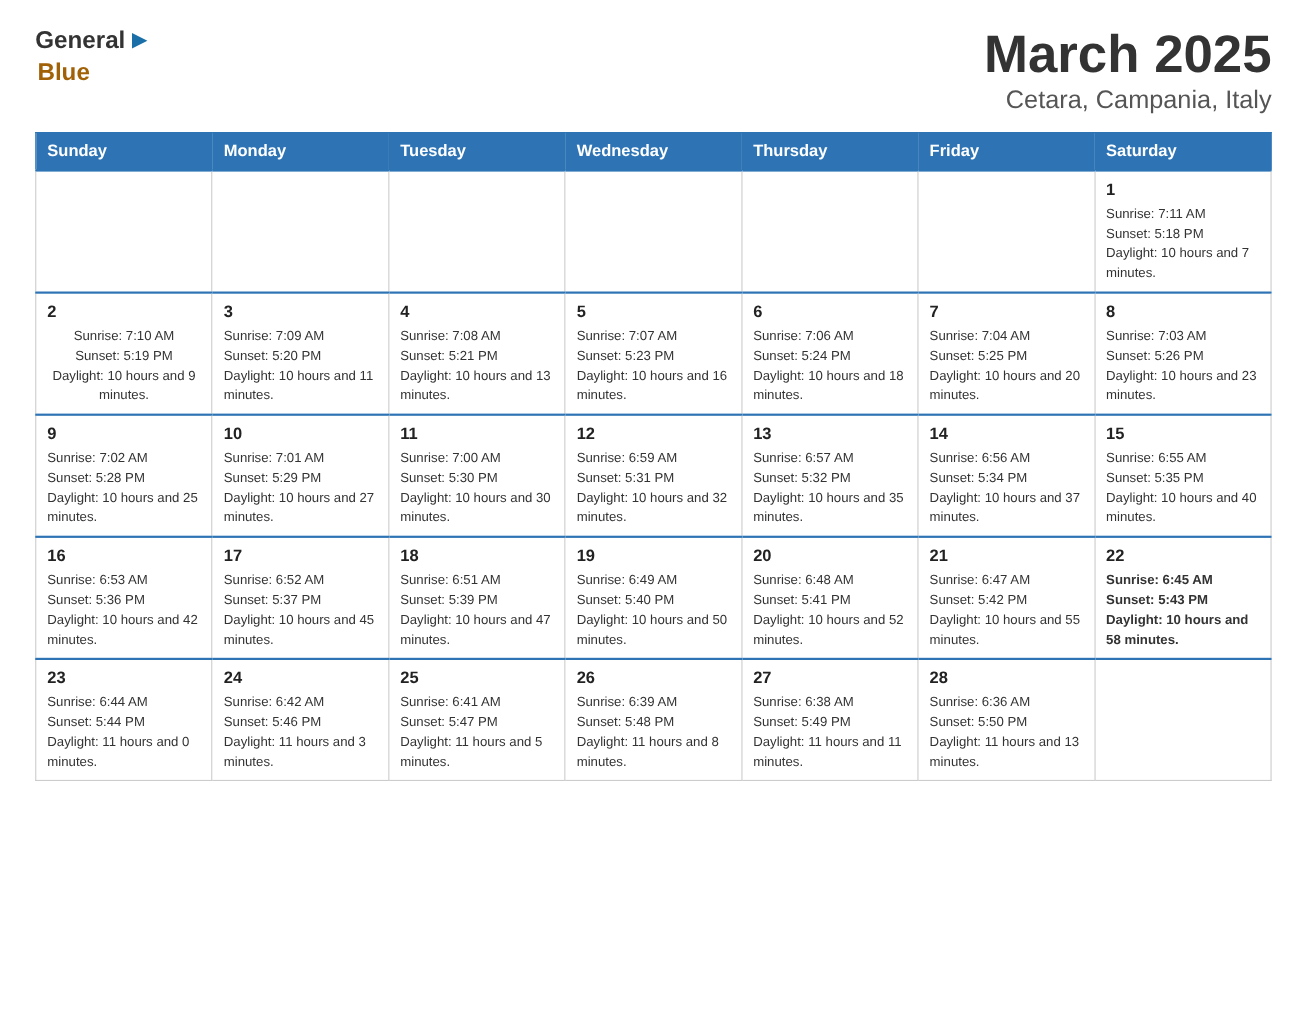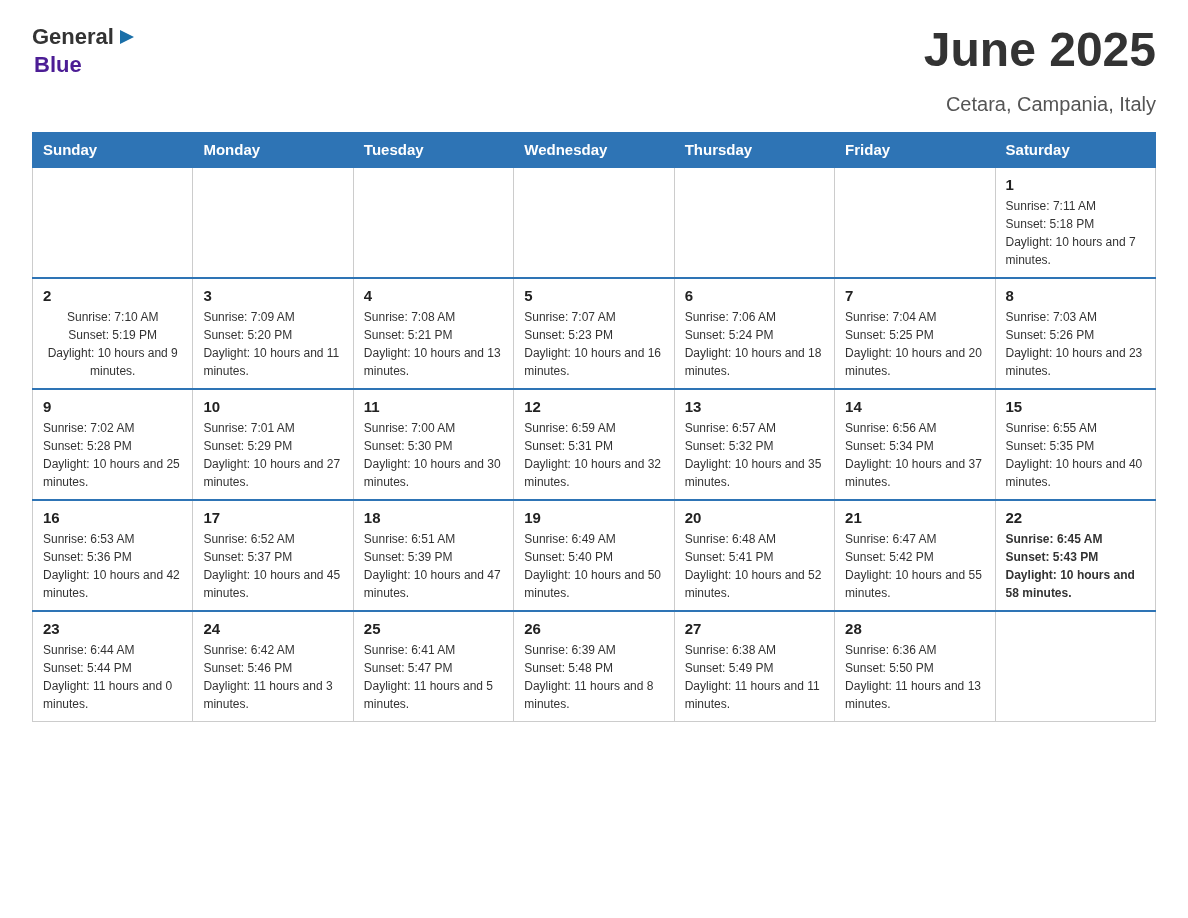--- a/index.html
+++ b/index.html
@@ -25,36 +25,36 @@
     .logo-wrapper {
       display: flex;
       flex-direction: column;
     }
     .logo-line1 {
       display: flex;
     }
     .logo-line2 {
       font-size: 22px;
       font-weight: bold;
-      color: #4c1d95;
+      color: #a16207;
       margin-left: 2px;
     }
     .title-section {
       text-align: right;
     }
     .month-title {
       font-size: 48px;
       font-weight: bold;
       color: #333;
       line-height: 1.1;
     }
     .location-subtitle {
-      font-size: 20px;
+      font-size: 23px;
       color: #555;
-      margin-top: 16px;
+      margin-top: 0;
     }
     .calendar-table {
       width: 100%;
       border-collapse: collapse;
       margin-top: 16px;
     }
     .calendar-table th {
       background-color: #2e74b5;
       color: #fff;
       font-size: 15px;
@@ -101,21 +101,21 @@
       <span class="logo-text-general">General</span>
       <div style="display:inline-block; margin-left:2px; margin-top:2px;">
         <svg width="22" height="22" viewBox="0 0 22 22">
           <polygon points="4,4 18,11 4,18" fill="#1a6fa8"></polygon>
         </svg>
       </div>
     </div>
     <div class="logo-line2">Blue</div>
   </div>
   <div class="title-section">
-    <div class="month-title">June 2025</div>
+    <div class="month-title">March 2025</div>
     <div class="location-subtitle">Cetara, Campania, Italy</div>
   </div>
 </div>
 
 <table class="calendar-table">
   <thead>
     <tr>
     <th>Sunday</th>
         <th>Monday</th>
         <th>Tuesday</th>

